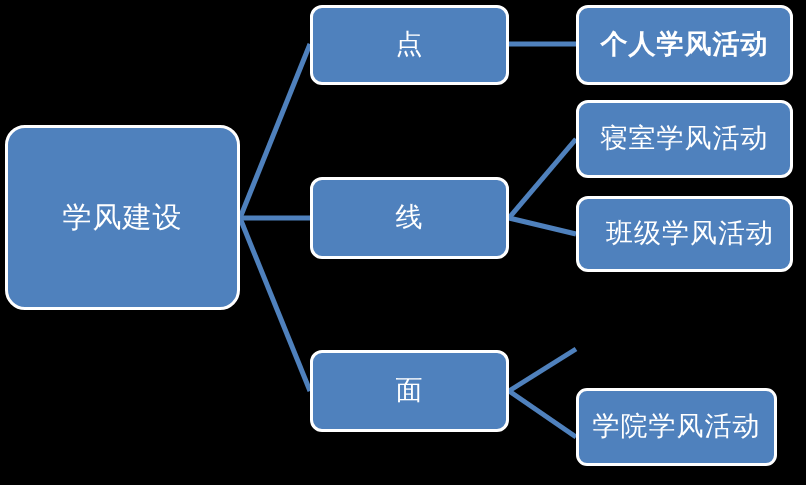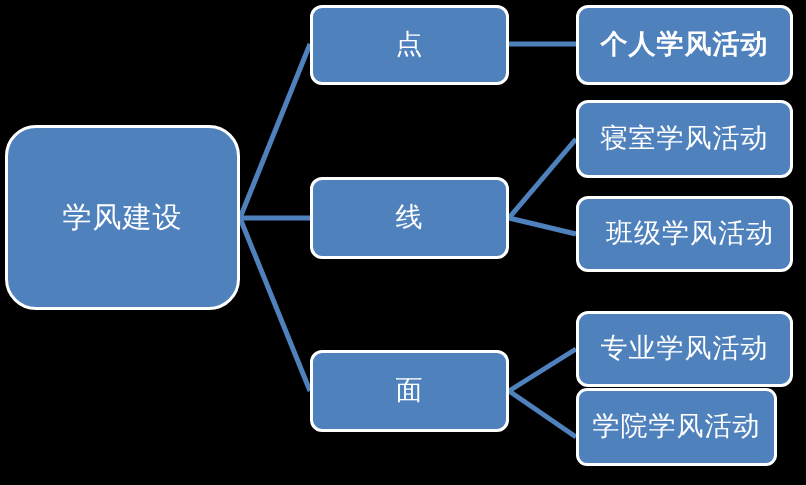--- a/index.html
+++ b/index.html
@@ -70,21 +70,21 @@
 
     <line x1="509" y1="218" x2="576" y2="139" stroke="#4F81BD" stroke-width="5"></line>
 
     <line x1="509" y1="218" x2="576" y2="234" stroke="#4F81BD" stroke-width="5"></line>
 
     <line x1="509" y1="391" x2="576" y2="349" stroke="#4F81BD" stroke-width="5"></line>
 
     <line x1="509" y1="391" x2="576" y2="437" stroke="#4F81BD" stroke-width="5"></line>
   </svg>
 
-  <div class="node node-root" style="left:5px; top:125px; width:235px; height:185px;border-radius:31px;">
+  <div class="node node-root" style="left:5px; top:125px; width:235px; height:185px;">
     <span>学风建设</span>
   </div>
 
   <div class="node node-branch" style="left:310px; top:5px; width:199px; height:80px;">
     <span>点</span>
   </div>
 
   <div class="node node-branch" style="left:310px; top:177px; width:199px; height:82px;">
     <span>线</span>
   </div>
@@ -98,21 +98,18 @@
   </div>
 
   <div class="node node-leaf" style="left:576px; top:100px; width:217px; height:78px;text-align:right;">
     <span>寝室学风活动</span>
   </div>
 
   <div class="node node-leaf" style="left:576px; top:196px; width:217px; height:76px;padding-left:11px;">
     <span>班级学风活动</span>
   </div>
 
-  <div class="node node-leaf" style="left:576px; top:311px; width:217px; height:76px;">
-    <span>专业学风活动</span>
-  </div>
 
   <div class="node node-leaf" style="left:576px; top:388px; width:201px; height:78px;border-radius:11px;">
     <span>学院学风活动</span>
   </div>
 
 </div>
 
 </body></html>

